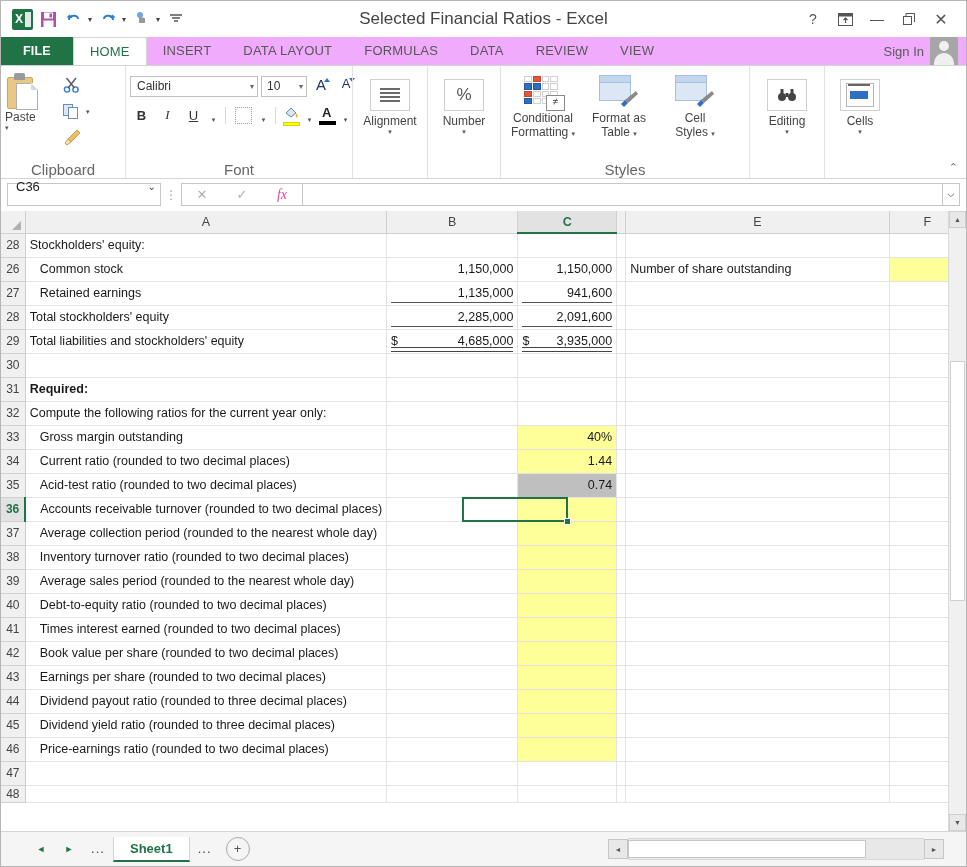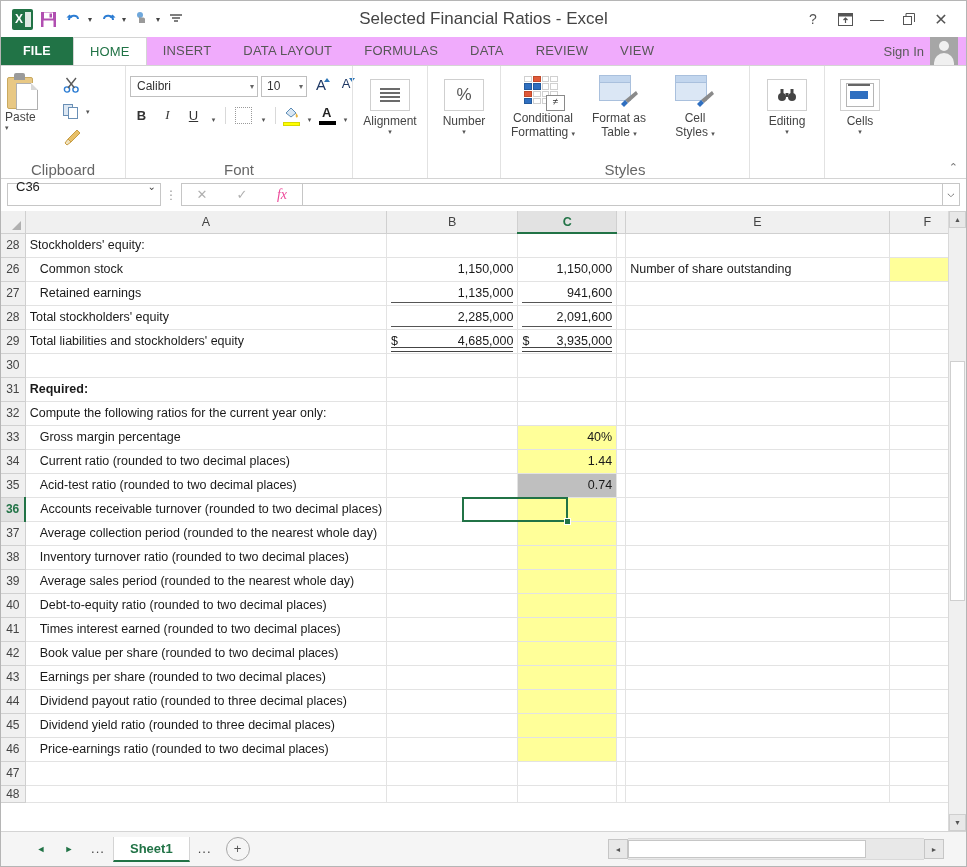--- a/index.html
+++ b/index.html
@@ -590,21 +590,21 @@
           <td class="cell">Compute the following ratios for the current year only:</td>
           <td class="cell num"></td>
           <td class="cell num"></td>
           <td class="cell"></td>
           <td class="cell"></td>
           <td class="cell"></td>
         </tr>
 
         <tr>
           <td class="rowhdr">33</td>
-          <td class="cell ind1">Gross margin percentage</td>
+          <td class="cell ind1">Gross margin outstanding</td>
           <td class="cell num"></td>
           <td class="cell num yel">40%</td>
           <td class="cell"></td>
           <td class="cell"></td>
           <td class="cell"></td>
         </tr>
 
         <tr>
           <td class="rowhdr">34</td>
           <td class="cell ind1">Current ratio (rounded to two decimal places)</td>

